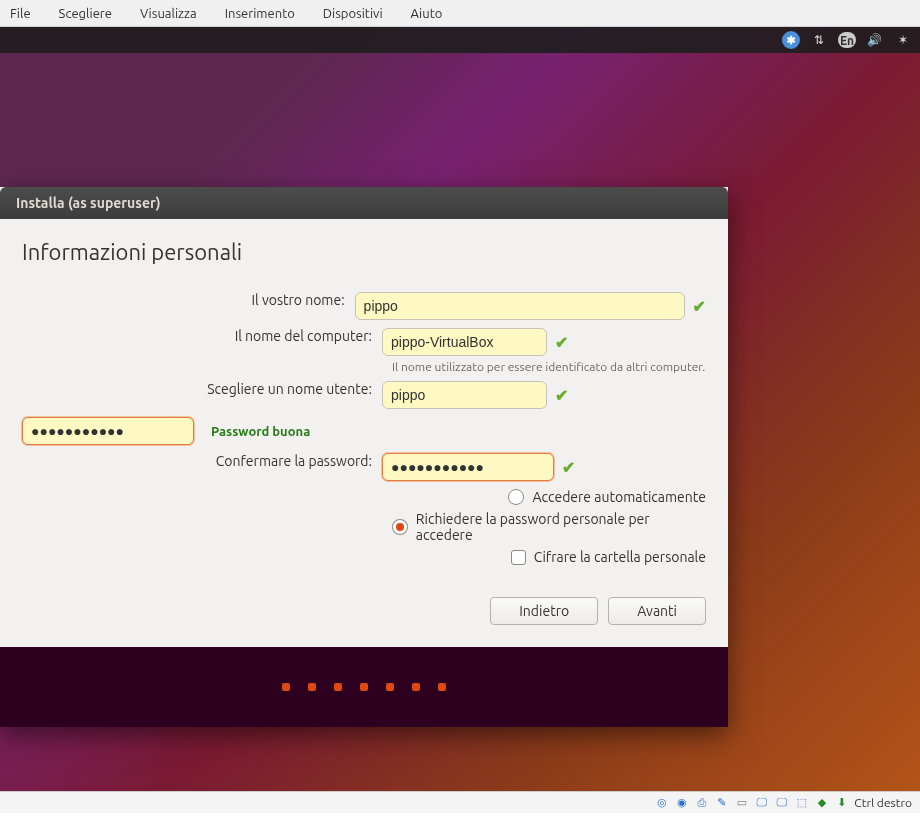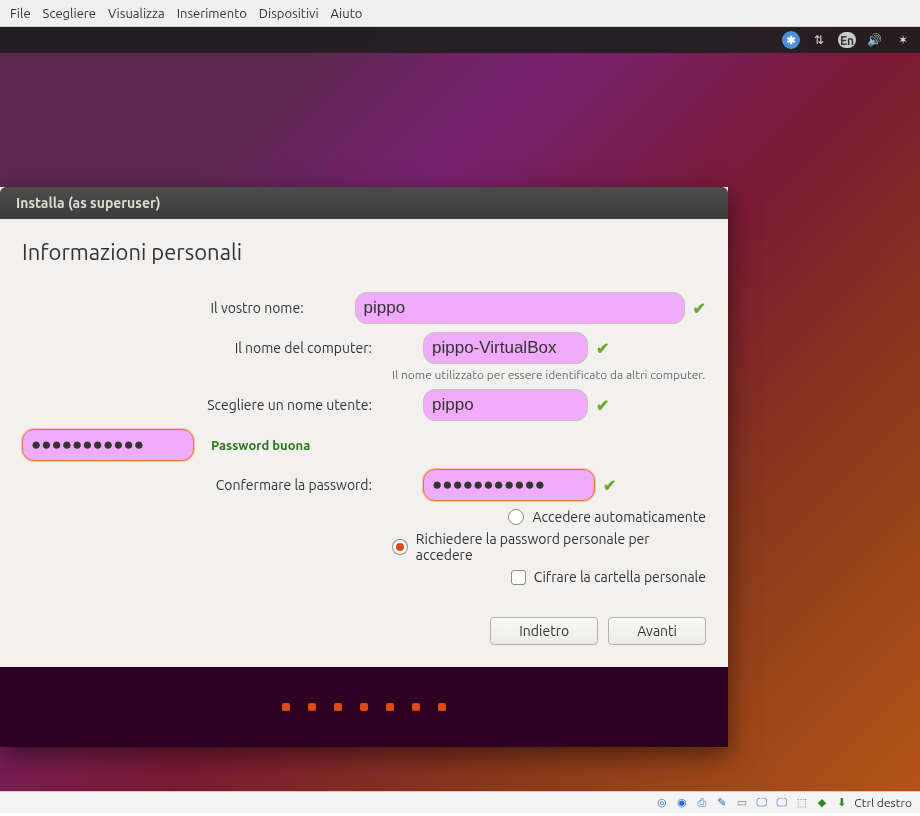--- a/index.html
+++ b/index.html
@@ -8,21 +8,21 @@
     font-size: 13px;
     width: 920px;
     height: 816px;
     overflow: hidden;
     background: #fff;
   }
   .vm-menubar {
     background: #f0f0f0;
     border-bottom: 1px solid #d0d0d0;
     display: flex;
-    gap: 12px;
+    gap: 28px;
     padding: 6px 10px;
     font-size: 13px;
     color: #333;
   }
   .vm-menubar span { cursor: default; }
   .desktop {
     width: 920px;
     height: 764px;
     background: linear-gradient(135deg, #5e2750 0%, #5e2750 20%, #77216f 35%, #7a1a33 55%, #8a3a1a 75%, #b35418 100%);
     position: relative;
@@ -71,42 +71,41 @@
     padding: 20px 22px 18px 22px;
   }
   .heading {
     font-size: 22px;
     color: #333;
     margin-bottom: 28px;
     font-weight: 400;
   }
   .form-row {
     display: flex;
-    align-items: center;
+    align-items: flex-start;
     margin-bottom: 8px;
-    gap: 41px;
   }
   .form-label {
     width: 360px;
     text-align: right;
     padding-right: 10px;
     color: #333;
     font-size: 14px;
   }
   .form-field {
     display: flex;
     align-items: center;
     gap: 8px;
   }
   input[type="text"], input[type="password"] {
     border: 1px solid #c7c2b8;
-    border-radius: 12px;
+    border-radius: 6px;
     padding: 5px 8px;
-    font-size: 17px;
-    background: #f0abfc;
+    font-size: 14px;
+    background: #fef9c3;
     color: #333;
   }
   input.active {
     border: 1px solid #e87a3a;
     box-shadow: 0 0 0 1px rgba(232,122,58,0.4);
   }
   .w330 { width: 330px; }
   .w165 { width: 165px; }
   .w170 { width: 172px; }
   .check {

